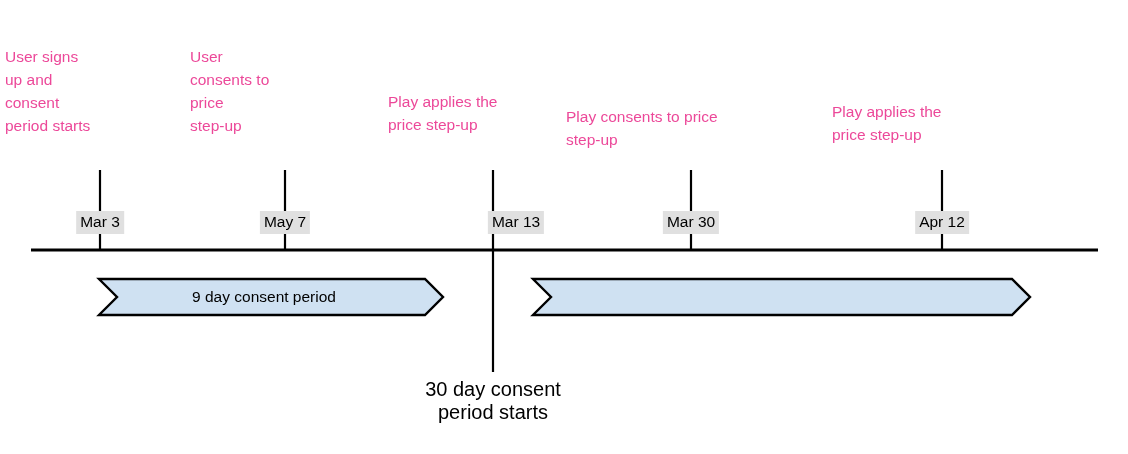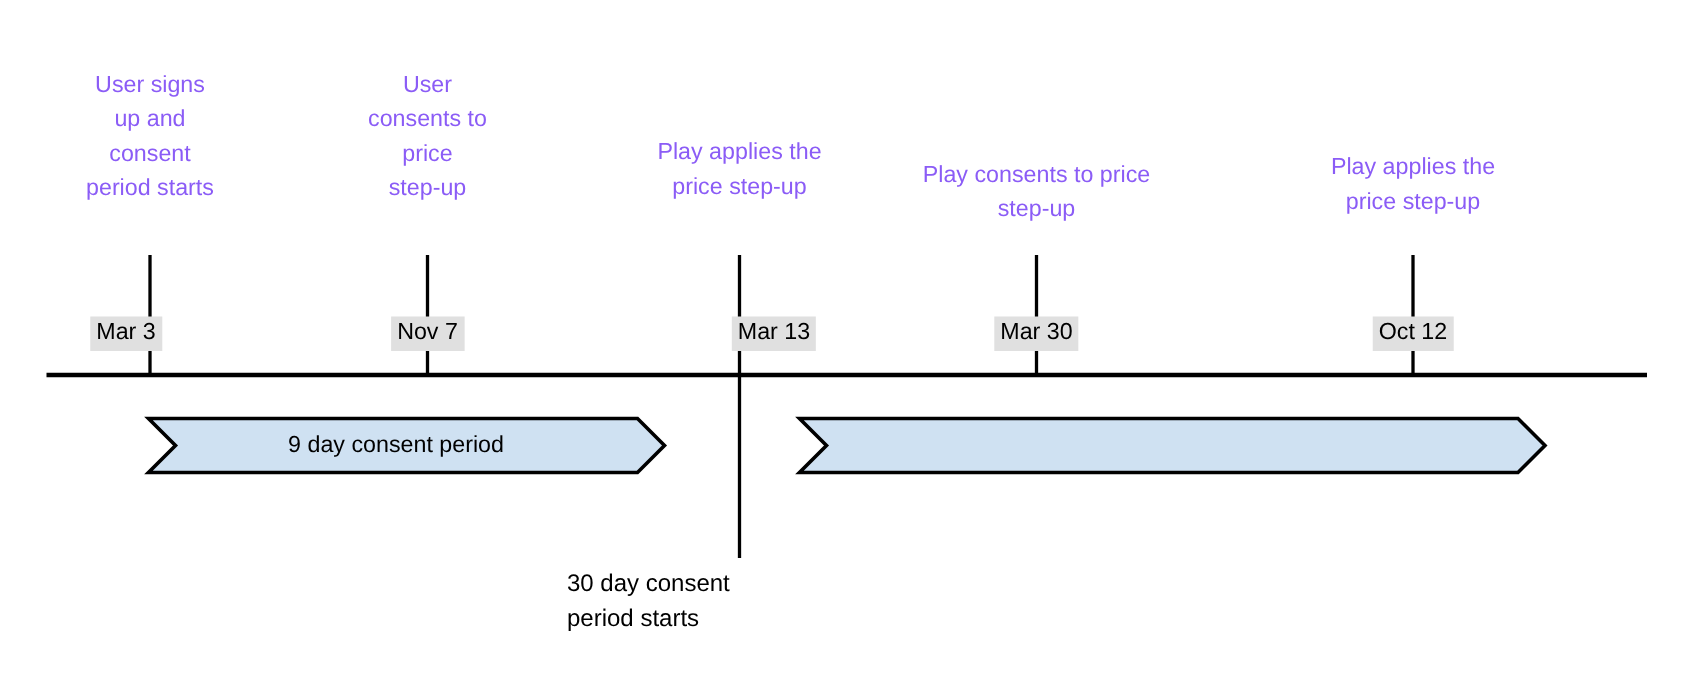--- a/index.html
+++ b/index.html
@@ -17,25 +17,25 @@
   }
   svg.layer {
     position: absolute;
     left: 0;
     top: 0;
     width: 1128px;
     height: 454px;
   }
   .evt-label {
     position: absolute;
-    text-align: center;
+    text-align: left;
     font-family: "Liberation Sans", sans-serif;
     font-size: 15.5px;
     line-height: 23px;
-    color: #8b5cf6;
+    color: #ec4899;
     white-space: pre-line;
     transform: translateX(-50%);
   }
   .date-chip {
     position: absolute;
     font-family: "Liberation Sans", sans-serif;
     font-size: 15.5px;
     line-height: 20px;
     color: #000000;
     background: #e0e0e0;
@@ -47,23 +47,23 @@
     position: absolute;
     font-family: "Liberation Sans", sans-serif;
     font-size: 15.5px;
     line-height: 20px;
     color: #000000;
     transform: translate(-50%, -50%);
     white-space: nowrap;
   }
   .note-label {
     position: absolute;
-    text-align: left;
+    text-align: center;
     font-family: "Liberation Sans", sans-serif;
-    font-size: 16px;
+    font-size: 20px;
     line-height: 23px;
     color: #000000;
     white-space: pre-line;
     transform: translateX(-50%);
   }
 </style>
 </head>
 <body>
 
 <div id="canvas">
@@ -95,24 +95,24 @@
 consents to
 price
 step-up</div>
   <div class="evt-label" style="left:493px; top:90px; width:210px;">Play applies the
 price step-up</div>
   <div class="evt-label" style="left:691px; top:105px; width:250px;">Play consents to price
 step-up</div>
   <div class="evt-label" style="left:942px; top:100px; width:220px;">Play applies the
 price step-up</div>
 
-  <div class="date-chip" style="left:84px; top:211px;">Mar 3</div>
-  <div class="date-chip" style="left:285px; top:211px;">Nov 7</div>
+  <div class="date-chip" style="left:100px; top:211px;">Mar 3</div>
+  <div class="date-chip" style="left:285px; top:211px;">May 7</div>
   <div class="date-chip" style="left:493px; top:211px;margin-left:23px;">Mar 13</div>
   <div class="date-chip" style="left:691px; top:211px;">Mar 30</div>
-  <div class="date-chip" style="left:942px; top:211px;">Oct 12</div>
+  <div class="date-chip" style="left:942px; top:211px;">Apr 12</div>
 
   <div class="band-label" style="left:264px; top:297px;">9 day consent period</div>
 
   <div class="note-label" style="left:493px; top:378px; width:230px;">30 day consent
 period starts</div>
 
 </div>
 
 </body></html>

